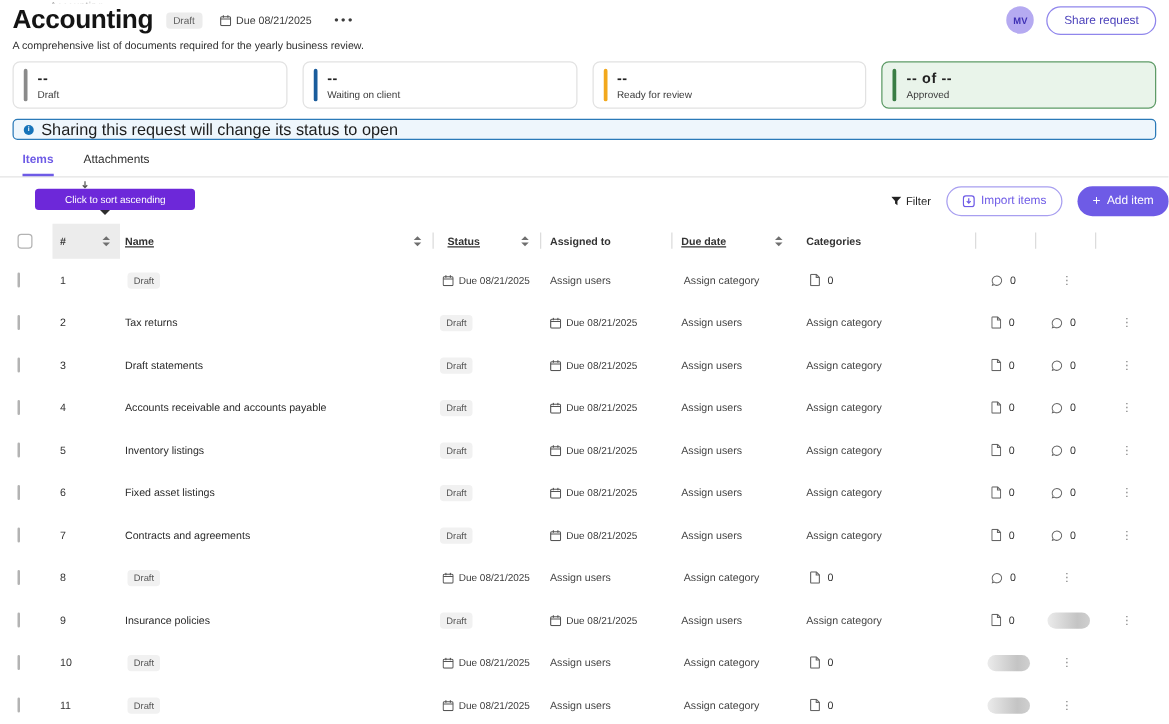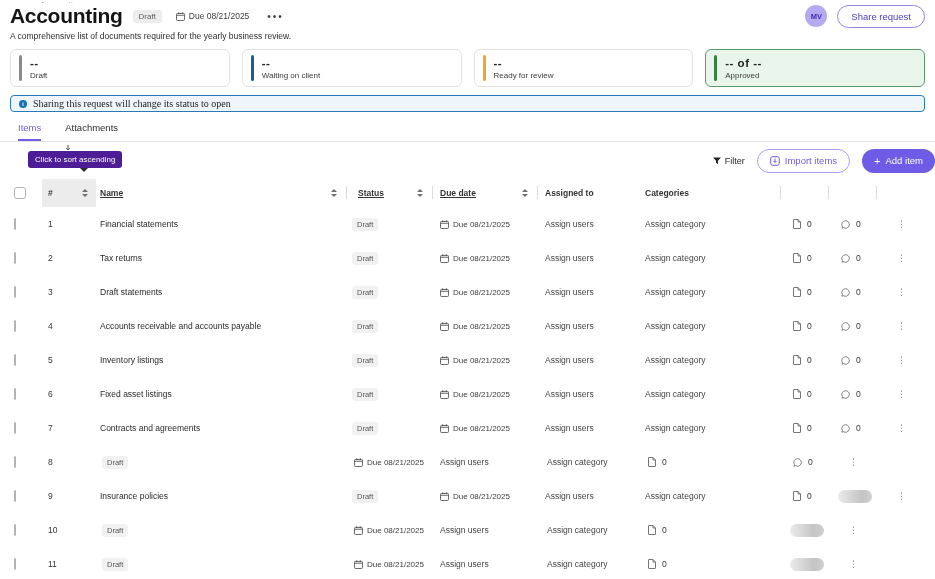--- a/index.html
+++ b/index.html
@@ -36,41 +36,41 @@
   .c-yellow{ background:#f2a81c; }
   .c-green { background:#3a7d44; }
   .card-value { font-size:11.5px; font-weight:800; color:#222; letter-spacing:.5px; line-height:12px; }
   .card-label { font-size:8px; color:#3a3a3a; margin-top:2px; }
 
   
   .banner { margin:8px 10px 0 10px; height:17px; border:1px solid #2b7ab8; border-radius:4px;
     background:#eef6fc; display:flex; align-items:center; gap:6px; padding:0 8px; }
   .info-dot { width:8px; height:8px; border-radius:50%; background:#1673b9; color:#fff; font-size:5.5px;
     font-weight:bold; display:flex; align-items:center; justify-content:center; flex:0 0 auto; }
-  .banner-text { font-size:10px; color:#1d1d1d;font-family:Liberation Serif, serif; }
+  .banner-text { font-size:13px; color:#1d1d1d; }
 
   
   .tabs { display:flex; gap:24px; padding:10px 0 0 18px; border-bottom:1px solid #e4e4e4; }
   .tab { font-size:9.5px; color:#2e2e2e; padding-bottom:6px; cursor:pointer; }
-  .tab.active { color:#6e5be6; border-bottom:2px solid #6e5be6; font-weight:normal; }
+  .tab.active { color:#6e5be6; border-bottom:2px solid #6e5be6; font-weight:bold; }
 
   
   .toolbar { position:relative; height:37px; display:flex; align-items:center; justify-content:flex-end;
     gap:12px; }
   .filter { display:inline-flex; align-items:center; gap:4px; font-size:9px; color:#1f1f1f; cursor:pointer; }
   .pill { height:24px; border-radius:13px; font-size:9.5px; font-family:inherit; display:inline-flex;
     align-items:center; gap:5px; padding:0 12px; cursor:pointer; }
   .import-btn { border:1px solid #a89ff0; color:#6e5be6; background:#fff; }
   .add-btn { border:none; background:#6e5be6; color:#fff; }
   .add-plus { font-size:11px; line-height:10px; }
 
   
   .sort-glyph { position:absolute; left:64px; top:144px; z-index:1; }
-  .tooltip { position:absolute; left:28px; top:151px; z-index:2; background:#4c1d95; color:#fff;
-    font-size:8px; line-height:17px; height:17px; padding:0 7px; border-radius:3px; white-space:nowrap; }
+  .tooltip { position:absolute; left:28px; top:151px; z-index:2; background:#6d28d9; color:#fff;
+    font-size:8px; line-height:17px; height:17px; padding:0 24px; border-radius:3px; white-space:nowrap; }
   .tooltip::after { content:""; position:absolute; top:17px; left:52px; border:4px solid transparent;
     border-top-color:#2e2e2e; }
 
   
   .table { width:935px; }
   .tr { display:grid; grid-template-columns:38px 58px 250px 86px 105px 98px 145px 48px 48px 59px;
     align-items:center; }
   .thead { height:28px; font-size:8.5px; font-weight:bold; color:#333; }
   .th { display:flex; align-items:center; height:100%; position:relative; }
   .th-num { background:#ececec; margin-left:4px; padding-left:6px; justify-content:space-between;
@@ -217,43 +217,42 @@
             <i class="dn"></i>
           </span>
       </div>
       <div class="th th-status vline">
         <span>Status</span>
         <span class="sort">
             <i class="up"></i>
             <i class="dn"></i>
           </span>
       </div>
+      <div class="th th-assigned vline">
+        <span>Assigned to</span>
+      </div>
       <div class="th th-due vline">
         <span>Due date</span>
         <span class="sort">
             <i class="up"></i>
             <i class="dn"></i>
           </span>
       </div>
-      <div class="th th-assigned vline">
-        <span>Assigned to</span>
-      </div>
       <div class="th th-categories">
         <span>Categories</span>
       </div>
       <div class="th th-files vline"></div>
       <div class="th th-comments vline"></div>
       <div class="th th-menu vline"></div>
     </div>
 
     <div>
         <div class="tr row">
     <div class="cell-check"><span class="checkbox"></span></div>
     <div class="cell-num">1</div>
-    <div class="cell-name">Financial statements</div>
     <div><span class="row-badge">Draft</span></div>
     <div class="cell-due">
       <svg width="9" height="9" viewBox="0 0 10 10">
               <rect x="0.6" y="1.6" width="8.8" height="7.8" rx="1" fill="none" stroke="#555" stroke-width="1"></rect>
               <line x1="3" y1="0.3" x2="3" y2="2.4" stroke="#555"></line>
               <line x1="7" y1="0.3" x2="7" y2="2.4" stroke="#555"></line>
               <line x1="0.6" y1="3.6" x2="9.4" y2="3.6" stroke="#555"></line>
             </svg>
       <span>Due 08/21/2025</span>
     </div>

